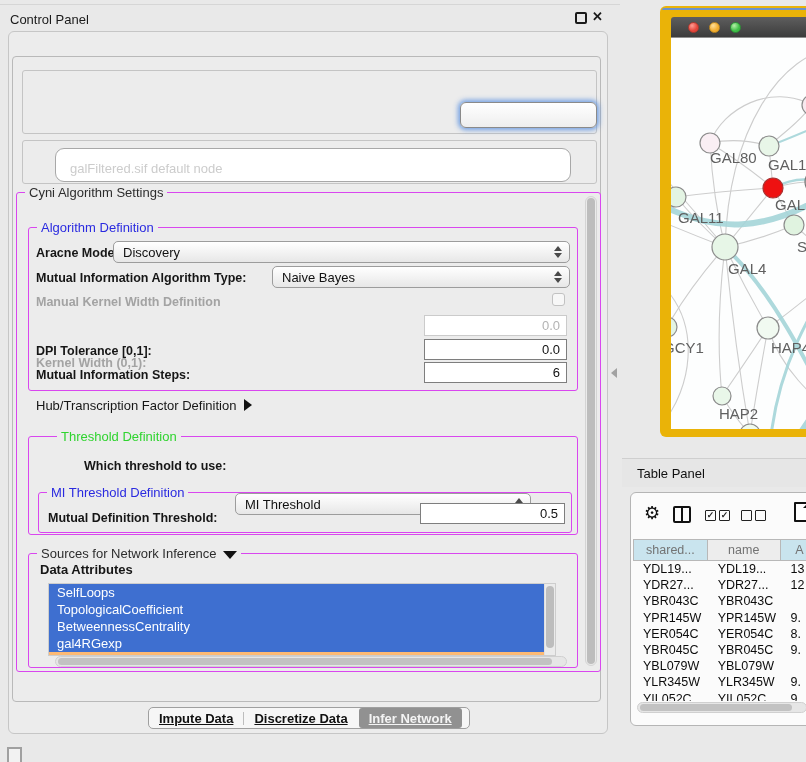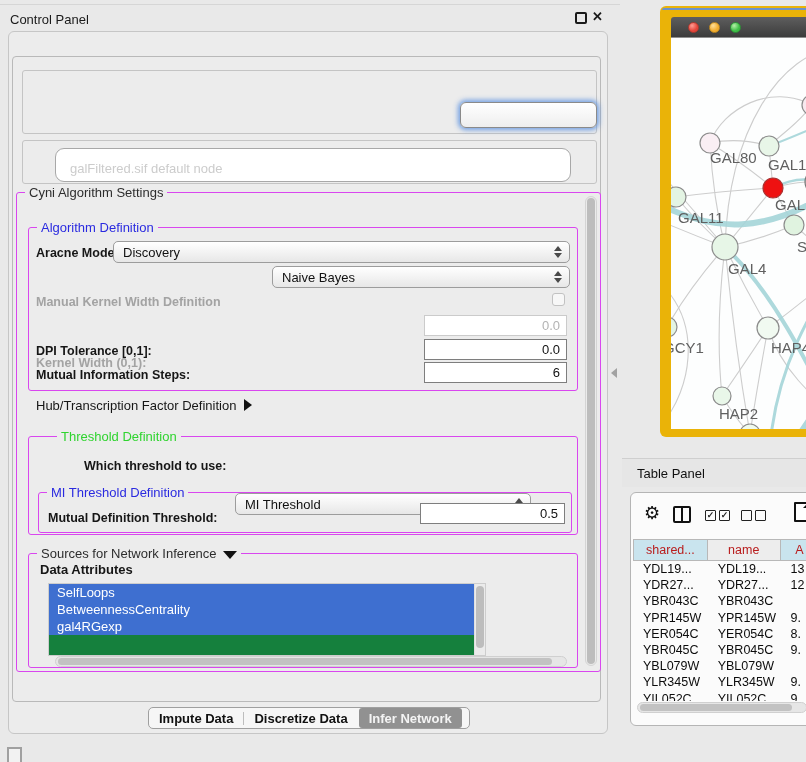--- a/index.html
+++ b/index.html
@@ -9,21 +9,21 @@
 
   
   .cp-title { position:absolute; left:10px; top:12px; font-size:13px; color:#1a1a1a; }
   .cp-float { position:absolute; left:575px; top:12px; width:12px; height:12px; border:2px solid #1a1a1a; border-radius:2px; background:transparent; }
   .cp-close { position:absolute; left:592px; top:9px; font-size:13px; font-weight:bold; color:#1a1a1a; }
   .top-hairline { position:absolute; left:0; top:4px; width:620px; height:1px; background:#d6d6d6; }
 
   .tabstrip { position:absolute; display:flex; align-items:center; background:#f6f6f6; border:1px solid #9f9f9f; border-radius:5px; }
   #top-tabs { left:85px; top:37px; width:352px; height:21px; }
   #bottom-tabs { left:148px; top:707px; width:322px; height:22px; }
-  .tab { display:flex; align-items:center; gap:4px; padding:0 10px; font-size:13px; font-weight:600; color:#111; height:100%; white-space:nowrap; }
+  .tab { display:flex; align-items:center; gap:4px; padding:0 10px; font-size:13px; font-weight:600; color:#111; height:100%; white-space:nowrap;text-decoration:underline; }
   .tab.selected { background:#919191; color:#f4f4f4; border-radius:3px; margin:0 1px; }
   .tab-sep { width:1px; height:13px; background:#bdbdbd; }
 
   .content-outer { position:absolute; left:8px; top:31px; width:600px; height:703px; border:1px solid #c6c6c6; border-radius:6px; background:#ececec; }
   .content-panel { position:absolute; left:12px; top:56px; width:589px; height:646px; border:1px solid #b9b9b9; border-radius:4px; background:#ececec; }
 
   
   .ghost-group { position:absolute; border:1px solid #c4c4c4; border-radius:3px; background:#ececec; z-index:5; }
   .ghost-combo { position:absolute; left:460px; top:102px; width:137px; height:26px; border:1px solid #8a8a8a; border-radius:6px;
                  background:linear-gradient(#ffffff,#eeeeee); box-shadow:0 0 5px 2px rgba(92,146,224,0.85); z-index:6; }
@@ -58,21 +58,21 @@
   .field { position:absolute; height:21px; background:#ffffff; border:1px solid #7e7e7e; font-size:13px; color:#111;
            text-align:right; padding:0 6px; font-family:"Liberation Sans", sans-serif; }
   .field.disabled { border:1px solid #cbcbcb; color:#b3b3b3; }
   .checkbox { position:absolute; width:13px; height:13px; border:1px solid #c2c2c2; border-radius:3px; background:#f7f7f7; }
 
   .vscroll { position:absolute; background:#ebebeb; border:1px solid #d4d4d4; border-radius:6px; }
   .vscroll .thumb { position:absolute; left:1px; right:1px; background:#bdbdbd; border-radius:5px; }
   .hscroll { position:absolute; background:#e6e6e6; border:1px solid #d0d0d0; border-radius:6px; }
   .hscroll .thumb { position:absolute; top:1px; bottom:1px; background:#c2c2c2; border-radius:5px; }
 
-  .listbox { position:absolute; left:48px; top:583px; width:438px; height:73px; background:#15803d; border:1px solid #cdcdcd; overflow:hidden; }
+  .listbox { position:absolute; left:48px; top:583px; width:508px; height:73px; background:#fdba74; border:1px solid #cdcdcd; overflow:hidden; }
   .list-item { height:17px; line-height:17px; padding-left:8px; font-size:13px; color:#ffffff; background:#3e6fd0; width:495px; }
 
   .apply-btn { position:absolute; left:268px; top:676px; width:70px; height:21px; border:1px solid #9a9a9a; border-radius:6px;
                background:linear-gradient(#fdfdfd,#dcdcdc); font-size:13px; color:#111; text-align:center; line-height:19px;margin-top:32px; }
 
   .splitter-handle { position:absolute; left:611px; top:368px; width:0; height:0;
                      border-top:5px solid transparent; border-bottom:5px solid transparent; border-right:6px solid #a2a2a2; }
   .mini-square { position:absolute; left:7px; top:747px; width:15px; height:18px; border:2px solid #a0a0a0; background:#f2f2f2; }
 
   
@@ -94,21 +94,21 @@
   .gear { position:absolute; left:13px; top:11px; font-size:18px; color:#111; line-height:18px; }
   .cols-icon { position:absolute; left:42px; top:13px; width:18px; height:17px; border:2px solid #111; border-radius:2px; }
   .cols-icon::after { content:""; position:absolute; left:6px; top:0; width:2px; height:13px; background:#111; }
   .cb-icon { position:absolute; top:17px; width:11px; height:11px; border:1.5px solid #222; border-radius:1px; font-size:9px; line-height:9px; text-align:center; color:#222; }
   .cb-icon.checked::after { content:"✓"; font-weight:bold; }
   .doc-icon { position:absolute; left:163px; top:9px; width:15px; height:20px; border:2px solid #111; border-radius:1px; background:#fff; }
   .doc-icon::after { content:""; position:absolute; right:-2px; top:-2px; width:0; height:0; border-left:6px solid transparent; border-bottom:6px solid #111; }
 
   .tp-table { position:absolute; left:2px; top:46px; width:186px; height:162px; overflow:hidden; }
   .tp-hrow { display:flex; height:22px; }
-  .tp-hcell { border:1px solid #b8b8b8; border-left:none; background:#ededed; font-size:12.5px; color:#b91c1c;
+  .tp-hcell { border:1px solid #b8b8b8; border-left:none; background:#ededed; font-size:12.5px; color:#737373;
               display:flex; align-items:center; justify-content:center; overflow:hidden; white-space:nowrap; }
   .tp-hcell:first-child { border-left:1px solid #b8b8b8; }
   .tp-hcell.hl { background:#c9e4ee; }
   .c1 { width:78px; } .c2 { width:76px; } .c3 { width:40px; }
   .tp-row { display:flex; height:16.2px; font-size:12.5px; color:#0c0c0c; }
   .tp-cell { overflow:hidden; white-space:nowrap; padding-left:10px; line-height:16.2px; }
 
   .tp-hscroll { position:absolute; left:6px; top:209px; width:170px; height:11px; }
 </style>
 </head>
@@ -170,20 +170,21 @@
     <span class="group-title gt-blue">Algorithm Definition</span>
   </div>
   <div class="lbl" style="left:36px; top:246px;">Aracne Mode:</div>
   <div class="combo" style="left:113px; top:241px; width:457px;">
     <span>Discovery</span>
     <span class="arrows">
         <span class="tri-up"></span>
         <span class="tri-downs"></span>
       </span>
   </div>
+  <div class="lbl" style="left:36px; top:271px;">Mutual Information Algorithm Type:</div>
   <div class="combo" style="left:272px; top:266px; width:298px;">
     <span>Naive Bayes</span>
     <span class="arrows">
         <span class="tri-up"></span>
         <span class="tri-downs"></span>
       </span>
   </div>
   <div class="lbl dim" style="left:36px; top:295px;">Manual Kernel Width Definition</div>
   <div class="checkbox" style="left:552px; top:293px;"></div>
   <div class="lbl dim" style="left:36px; top:320px;margin-top:36px;">Kernel Width (0,1):</div>
@@ -215,20 +216,21 @@
   <input class="field" style="left: 420px; top: 503px; width: 145px;" value="0.5">
 
   <div class="group" style="left:28px; top:553px; width:550px; height:115px;">
     <span class="group-title">
       <span>Sources for Network Inference</span><span class="tri-down"></span>
     </span>
   </div>
   <div class="lbl" style="left:40px; top:562px; font-size:13px;">Data Attributes</div>
   <div class="listbox">
     <div class="list-item">SelfLoops</div>
+    <div class="list-item">TopologicalCoefficient</div>
     <div class="list-item">BetweennessCentrality</div>
     <div class="list-item">gal4RGexp</div>
     <div class="vscroll" style="right:0; top:0; width:11px; height:71px; border:none; border-left:1px solid #e0e0e0; border-radius:0;">
       <div class="thumb" style="top:2px; height:62px;"></div>
     </div>
   </div>
   <div class="hscroll" style="left:55px; top:656px; width:512px; height:11px;">
     <div class="thumb" style="left:2px; width:494px;"></div>
   </div>
 

